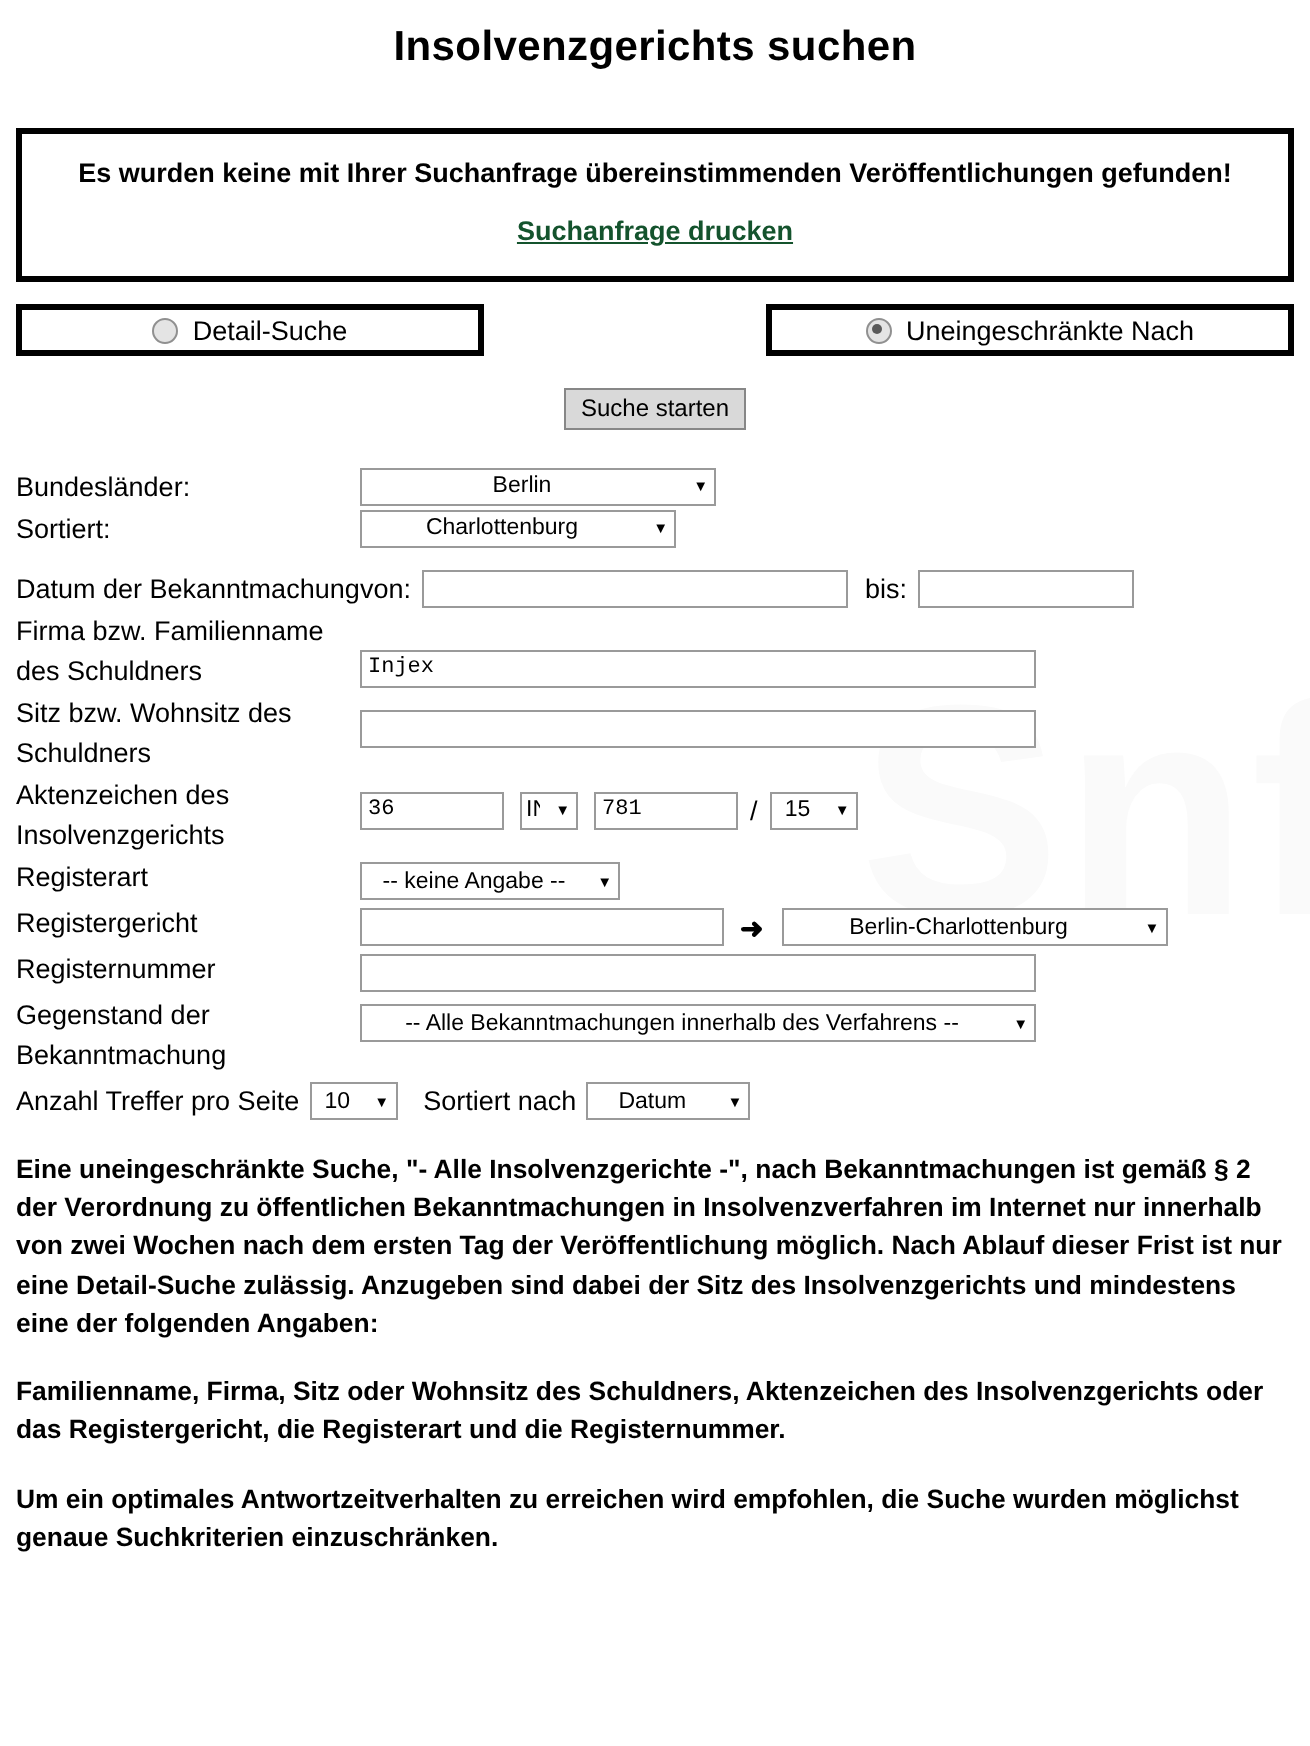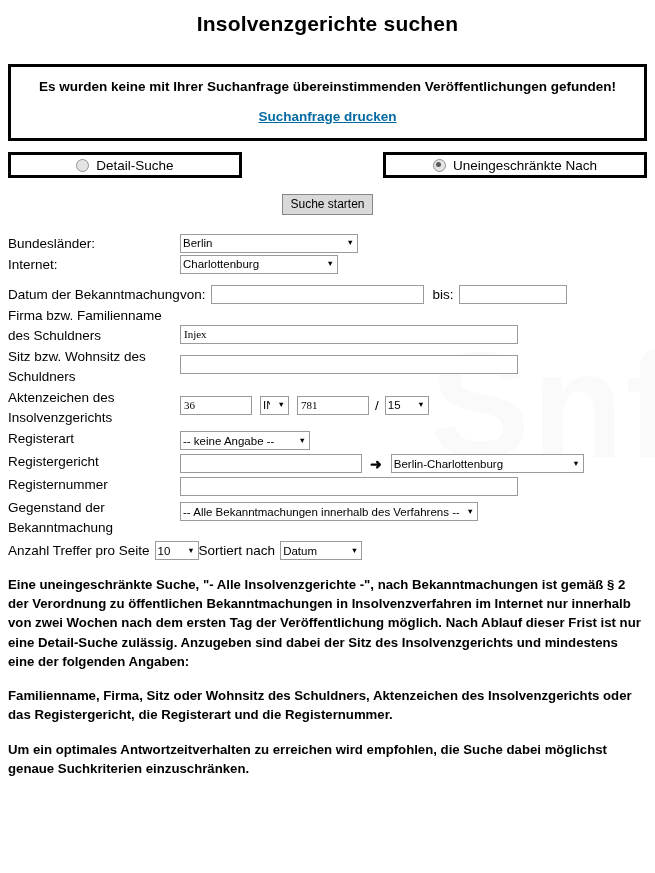--- a/index.html
+++ b/index.html
@@ -58,21 +58,21 @@
   }
   .notice-text {
     font-size: 13.5px;
     font-weight: bold;
     line-height: 1.35;
     margin: 0 0 11px 0;
   }
   .notice-link {
     font-size: 13.5px;
     font-weight: bold;
-    color: #0369a1;
+    color: #14532d;
     text-decoration: underline;
     cursor: pointer;
   }
 
   
   .mode-row {
     display: flex;
     justify-content: space-between;
     margin: 0 0 16px 0;
   }
@@ -147,21 +147,21 @@
     display: flex;
     align-items: center;
     flex: 1;
     min-height: 20px;
   }
 
   .spacer-sm { height: 9px; }
 
   
   input[type="text"] {
-    font-family: Liberation Serif, serif;
+    font-family: Liberation Mono, monospace;
     font-size: 11px;
     color: #000000;
     background: #ffffff;
     border: 1px solid #9a9a9a;
     padding: 1px 3px;
     height: 15px;
     box-sizing: content-box;
     outline: none;
   }
   select {
@@ -173,20 +173,21 @@
     padding: 1px 2px;
     height: 19px;
     box-sizing: border-box;
     outline: none;
     -webkit-appearance: none;
     -moz-appearance: none;
     appearance: none;
     background-image: none;
     padding-right: 18px;
     cursor: pointer;
+    text-align: center;
   }
   .sel-wrap {
     position: relative;
     display: inline-block;
   }
   .sel-wrap::after {
     content: "\25BC";
     position: absolute;
     right: 4px;
     top: 50%;
@@ -224,21 +225,21 @@
   .info + .info { margin-top: 15px; }
   .info-block { margin-top: 14px; }
 </style>
 </head>
 <body>
 
 <div id="watermark">Snf</div>
 
 <div id="page">
 
-  <h1 class="page-title">Insolvenzgerichte suchen</h1>
+  <h1 class="page-title">Insolvenzgerichts suchen</h1>
 
   <div class="notice-box">
     <div class="notice-text">Es wurden keine mit Ihrer Suchanfrage übereinstimmenden Veröffentlichungen gefunden!</div>
     <a class="notice-link">Suchanfrage drucken</a>
   </div>
 
   <div class="mode-row">
     <div class="mode-box">
       <span class="radio"></span>
       <span class="mode-label">Detail-Suche</span>
@@ -260,21 +261,21 @@
       <div class="fctrl">
         <span class="sel-wrap">
           <select style="width:178px">
             <option>Berlin</option>
           </select>
         </span>
       </div>
     </div>
 
     <div class="frow">
-      <div class="flabel">Internet:</div>
+      <div class="flabel">Sortiert:</div>
       <div class="fctrl">
         <span class="sel-wrap">
           <select style="width:158px">
             <option>Charlottenburg</option>
           </select>
         </span>
       </div>
     </div>
 
     <div class="spacer-sm"></div>
@@ -350,45 +351,45 @@
       <div class="flabel">Registernummer</div>
       <div class="fctrl" style="padding-top:3px">
         <input type="text" style="width: 330px;" value="">
       </div>
     </div>
 
     <div class="frow">
       <div class="flabel">Gegenstand der Bekanntmachung</div>
       <div class="fctrl" style="padding-top:5px">
         <span class="sel-wrap">
-          <select style="width:298px">
+          <select style="width:338px">
             <option>-- Alle Bekanntmachungen innerhalb des Verfahrens --</option>
           </select>
         </span>
       </div>
     </div>
 
     <div class="frow" style="margin-top:3px">
       <div class="fctrl" style="align-items:center">
         <span class="inline-label">Anzahl Treffer pro Seite</span>
         <span class="sel-wrap">
           <select style="width:44px">
             <option>10</option>
           </select>
         </span>
-        <span class="inline-label" style="">Sortiert nach</span>
+        <span class="inline-label" style="margin-left:13px">Sortiert nach</span>
         <span class="sel-wrap">
           <select style="width:82px">
             <option>Datum</option>
           </select>
         </span>
       </div>
     </div>
 
   </div>
 
   <div class="info-block">
     <p class="info">Eine uneingeschränkte Suche, "- Alle Insolvenzgerichte -", nach Bekanntmachungen ist gemäß § 2 der Verordnung zu öffentlichen Bekanntmachungen in Insolvenzverfahren im Internet nur innerhalb von zwei Wochen nach dem ersten Tag der Veröffentlichung möglich. Nach Ablauf dieser Frist ist nur eine Detail-Suche zulässig. Anzugeben sind dabei der Sitz des Insolvenzgerichts und mindestens eine der folgenden Angaben:</p>
     <p class="info">Familienname, Firma, Sitz oder Wohnsitz des Schuldners, Aktenzeichen des Insolvenzgerichts oder das Registergericht, die Registerart und die Registernummer.</p>
-    <p class="info">Um ein optimales Antwortzeitverhalten zu erreichen wird empfohlen, die Suche dabei möglichst genaue Suchkriterien einzuschränken.</p>
+    <p class="info">Um ein optimales Antwortzeitverhalten zu erreichen wird empfohlen, die Suche wurden möglichst genaue Suchkriterien einzuschränken.</p>
   </div>
 
 </div>
 
 </body></html>

